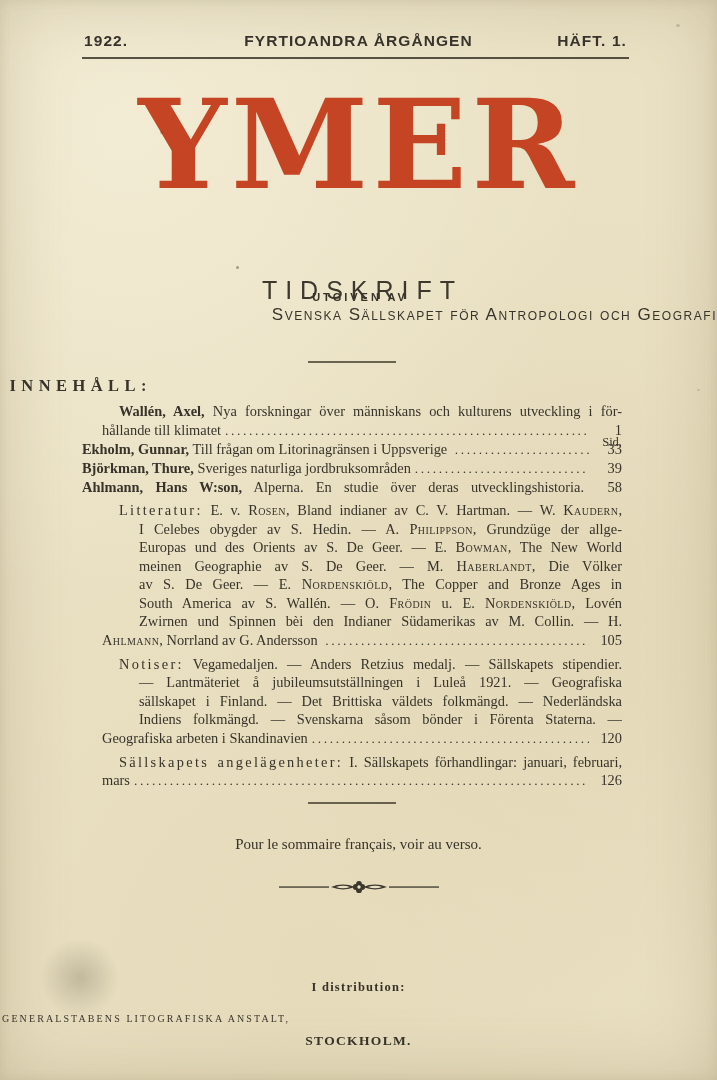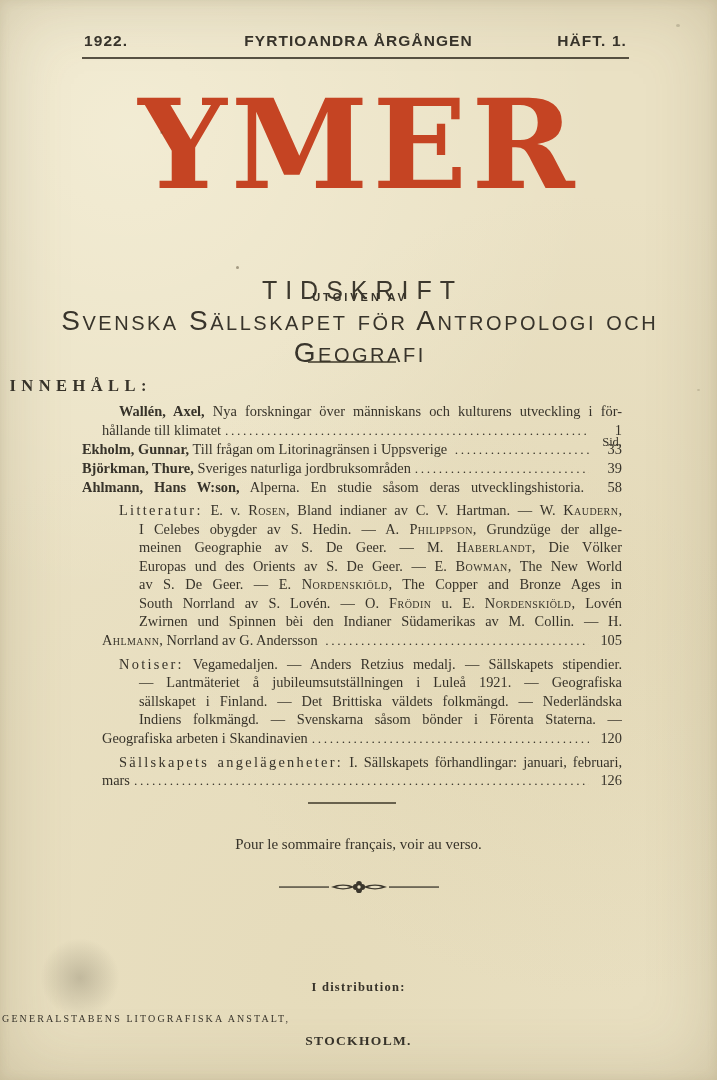--- a/index.html
+++ b/index.html
@@ -52,24 +52,24 @@
     font-size:25px;letter-spacing:.32em;padding-left:.32em;box-sizing:border-box;
     color:#3c382d;
     margin-top:24px;
   }
   .pubby{
     position:absolute;left:0;top:291px;width:100%;text-align:center;
     font-family:"Liberation Sans",sans-serif;
     font-size:11px;font-weight:bold;letter-spacing:.27em;padding-left:.27em;box-sizing:border-box;
   }
   .society{
-    position:absolute;left:0;top:305px;width:100%;text-align:center;
+    position:absolute;left:0;top:305px;width:100%;text-align:right;
     font-family:"Liberation Sans",sans-serif;
     font-variant:small-caps;
-    font-size:28px;letter-spacing:.09em;padding-left:.09em;box-sizing:border-box;
+    font-size:17px;letter-spacing:.09em;padding-left:.09em;box-sizing:border-box;
     color:#38342b;
   }
   .mini-rule{position:absolute;left:308px;width:88px;height:1.6px;background:rgba(62,56,40,.75);}
   .rule-top{top:361px;}
   .rule-bottom{top:802px;}
   
   .contents-heading{
     position:absolute;left:0;top:372px;width:100%;
     margin:4px;font-family:"Liberation Serif",serif;
     font-size:16.5px;font-weight:bold;letter-spacing:.33em;padding-left:.33em;box-sizing:border-box;
@@ -155,42 +155,42 @@
       </div>
       <div class="toc-entry">
         <div class="toc-line flexrow">
           <div class="line-text"><span class="b">Björkman, Thure,</span><span class=""> Sveriges naturliga jordbruksområden</span></div>
           <div class="dots">................................................................................................................................................................</div>
           <div class="pagenum">39</div>
         </div>
       </div>
       <div class="toc-entry">
         <div class="toc-line flexrow">
-          <div class="line-text fill-justify"><span class="b">Ahlmann, Hans W:son,</span><span class=""> Alperna.  En studie såsom deras utvecklingshistoria.</span></div>
+          <div class="line-text fill-justify"><span class="b">Ahlmann, Hans W:son,</span><span class=""> Alperna.  En studie över deras utvecklingshistoria.</span></div>
           <div class="pagenum">58</div>
         </div>
       </div>
       <div class="toc-entry gap">
         <div class="toc-line just">
           <div class="line-text"><span class="spx">Litteratur:</span><span class=""> E. v. </span><span class="sc">Rosen</span><span class="">, Bland indianer av C. V. Hartman. — W. </span><span class="sc">Kaudern</span><span class="">,</span></div>
         </div>
         <div class="toc-line indent just">
           <div class="line-text"><span class="">I Celebes obygder av S. Hedin. — A. </span><span class="sc">Philippson</span><span class="">, Grundzüge der allge-</span></div>
         </div>
         <div class="toc-line indent just">
+          <div class="line-text"><span class="">Europas und des Orients av S. De Geer. — E. </span><span class="sc">Bowman</span><span class="">, The New World</span></div>
+        </div>
+        <div class="toc-line indent just">
           <div class="line-text"><span class="">meinen Geographie av S. De Geer. — M. </span><span class="sc">Haberlandt</span><span class="">, Die Völker</span></div>
         </div>
         <div class="toc-line indent just">
-          <div class="line-text"><span class="">Europas und des Orients av S. De Geer. — E. </span><span class="sc">Bowman</span><span class="">, The New World</span></div>
-        </div>
-        <div class="toc-line indent just">
           <div class="line-text"><span class="">av S. De Geer. — E. </span><span class="sc">Nordenskiöld</span><span class="">, The Copper and Bronze Ages in</span></div>
         </div>
         <div class="toc-line indent just">
-          <div class="line-text"><span class="">South Norrland av S. Lovén. — O. </span><span class="sc">Frödin</span><span class=""> u. E. </span><span class="sc">Nordenskiöld</span><span class="">, Lovén</span></div>
+          <div class="line-text"><span class="">South America av S. Wallén. — O. </span><span class="sc">Frödin</span><span class=""> u. E. </span><span class="sc">Nordenskiöld</span><span class="">, Lovén</span></div>
         </div>
         <div class="toc-line indent just">
           <div class="line-text"><span class="">Zwirnen und Spinnen bèi den Indianer Südamerikas av M. Collin. — H.</span></div>
         </div>
         <div class="toc-line indent flexrow">
           <div class="line-text"><span class="sc">Ahlmann</span><span class="">, Norrland av G. Andersson </span></div>
           <div class="dots">................................................................................................................................................................</div>
           <div class="pagenum">105</div>
         </div>
       </div>

